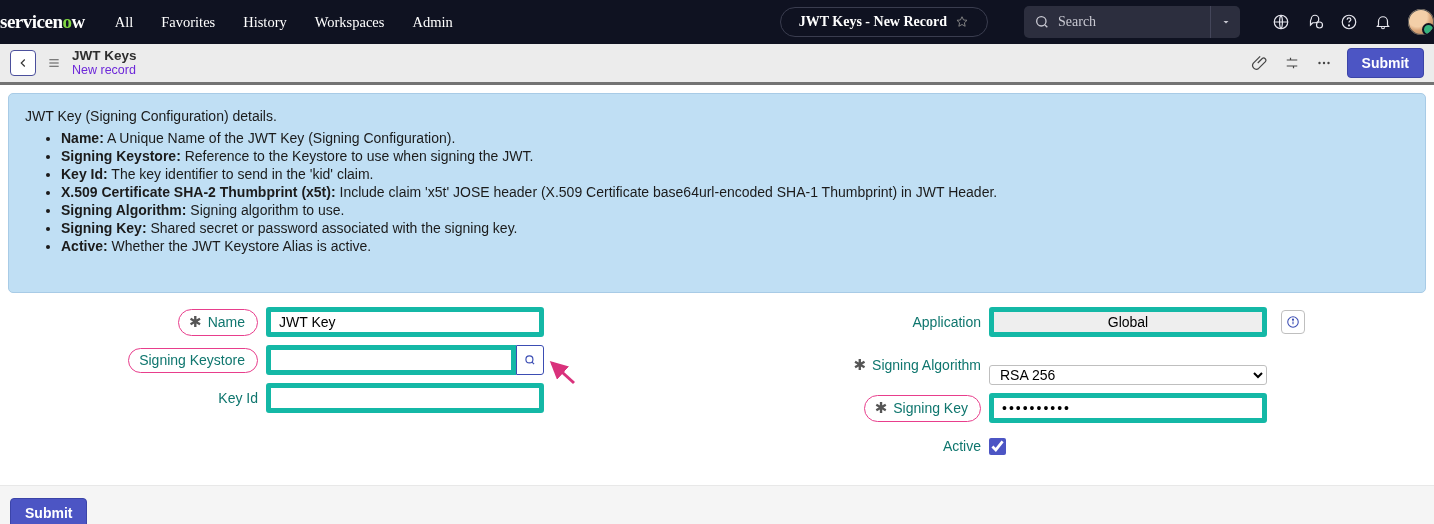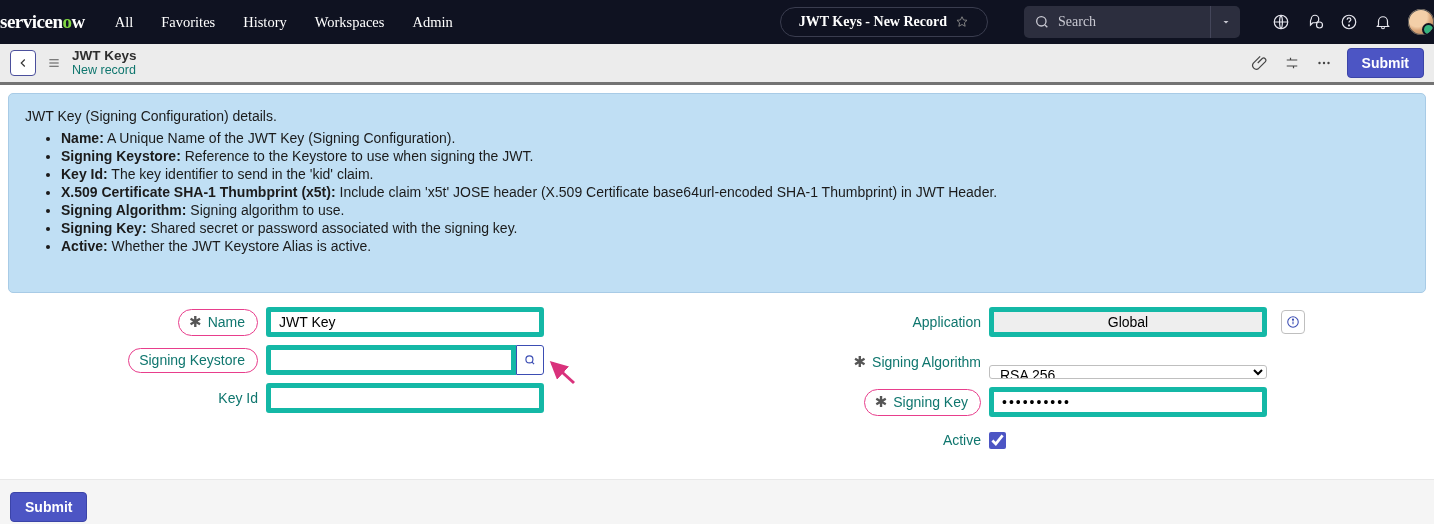--- a/index.html
+++ b/index.html
@@ -21,21 +21,21 @@
 .topicons svg, .topicons .ico { width: 18px; height: 18px; }
 .avatar { width: 26px; height: 26px; border-radius: 50%; background: radial-gradient(circle at 35% 30%, #f3cfa8 0 40%, #d9a67a 55%, #b07a4a 100%); position: relative; overflow: hidden; box-shadow: 0 0 0 1px #555 inset; }
 .avatar::after { content: ""; position: absolute; right: -1px; bottom: -1px; width: 9px; height: 9px; border-radius: 50%; background: #36b37e; border: 2px solid #0f1221; }
 
 
 .headerbar { background: #ececec; height: 41px; display: flex; align-items: center; padding: 0 10px; border-bottom: 3px solid #737373; }
 .backbtn { width: 26px; height: 26px; border: 1px solid #4b4f9c; border-radius: 4px; display: flex; align-items: center; justify-content: center; background: #fff; color: #333; }
 .hamb { margin: 0 10px; color: #555; }
 .titleblock { line-height: 1.1; }
 .titleblock .t1 { font-weight: 700; font-size: 13.5px; }
-.titleblock .t2 { font-size: 12.5px; color: #0f766e; }
+.titleblock .t2 { font-size: 12.5px; color: #6d28d9; }
 .headerbar .spacer { flex: 1; }
 .hdricons { display: flex; align-items: center; gap: 14px; color: #444; }
 .hdricons svg { width: 18px; height: 18px; }
 .btn-primary { background: #4c55c4; color: #fff; border: 1px solid #3b44a8; border-radius: 4px; padding: 6px 14px; font-size: 14px; font-weight: 600; cursor: pointer; }
 
 
 .infopanel { background: #c0dff4; border: 1px solid #a8cbe6; border-radius: 5px; margin: 8px 8px 10px; padding: 14px 16px 36px; font-size: 14px; color: #1b1b1b; }
 .infopanel .lead { margin-bottom: 6px; }
 .infopanel ul { list-style: disc; padding-left: 36px; }
 .infopanel li { margin-bottom: 2px; }
@@ -45,21 +45,21 @@
 .formwrap { display: flex; padding: 4px 14px 16px; gap: 40px; }
 .col { flex: 1; }
 .row { display: flex; align-items: center; margin-bottom: 8px; gap: 8px; min-height: 30px; }
 .lblcell { width: 244px; display: flex; justify-content: flex-end; align-items: center; position: relative; }
 .lbl { font-size: 14px; color: #0f766e; }
 .req { font-family: Arial; font-size: 15px; margin-right: 6px; color: #555; }
 .req::before { content: "\2731"; }
 .lblpill { border: 1.5px solid #e83e8c; border-radius: 16px; padding: 3px 12px 4px 10px; display: inline-flex; align-items: center; }
 .inp { height: 30px; border: 5px solid #14b8a6; border-radius: 3px; padding: 0 8px; font-size: 14px; width: 278px; background: #fff; }
 .inp.readonly { background: #eee; text-align: center; }
-.sel { height: 14px; border: 1px solid #bfbfbf; border-radius: 3px; padding: 0 6px; width: 278px; background: #fff; font-size: 14px; margin-top: 20px; }
+.sel { height: 20px; border: 1px solid #bfbfbf; border-radius: 3px; padding: 0 6px; width: 278px; background: #fff; font-size: 14px; margin-top: 20px; }
 .passdots { letter-spacing: 2px; font-family: Arial; }
 .lookupwrap { display: flex; width: 278px; }
 .lookupwrap .inp { flex: 1; width: auto; border-top-right-radius: 0; border-bottom-right-radius: 0; }
 .lookupbtn { width: 28px; height: 30px; border: 1.5px solid #3b4db3; border-left: 1.5px solid #3b4db3; border-radius: 0 3px 3px 0; display: flex; align-items: center; justify-content: center; background: #fff; color: #3b4db3; }
 .infobtn { width: 24px; height: 24px; border: 1px solid #bfbfbf; border-radius: 4px; display: flex; align-items: center; justify-content: center; color: #3b4db3; margin-left: 6px; background: #fff; }
 .chk { width: 17px; height: 17px; accent-color: #4c55c4; }
 .arrow { position: absolute; width: 32px; height: 32px; pointer-events: none; }
 .arrow svg { width: 32px; height: 32px; }
 
 
@@ -174,21 +174,21 @@
     <button class="btn-primary">Submit</button>
   </div>
 </div>
 
 <div class="infopanel">
   <div class="lead">JWT Key (Signing Configuration) details.</div>
   <ul>
     <li><b>Name:</b><span> A Unique Name of the JWT Key (Signing Configuration).</span></li>
     <li><b>Signing Keystore:</b><span> Reference to the Keystore to use when signing the JWT.</span></li>
     <li><b>Key Id:</b><span> The key identifier to send in the 'kid' claim.</span></li>
-    <li><b>X.509 Certificate SHA-1 Thumbprint (x5t):</b><span> Include claim 'x5t' JOSE header (X.509 Certificate base64url-encoded SHA-1 Thumbprint) in JWT Header.</span></li>
+    <li><b>X.509 Certificate SHA-2 Thumbprint (x5t):</b><span> Include claim 'x5t' JOSE header (X.509 Certificate base64url-encoded SHA-1 Thumbprint) in JWT Header.</span></li>
     <li><b>Signing Algorithm:</b><span> Signing algorithm to use.</span></li>
     <li><b>Signing Key:</b><span> Shared secret or password associated with the signing key.</span></li>
     <li><b>Active:</b><span> Whether the JWT Keystore Alias is active.</span></li>
   </ul>
 </div>
 
 <div class="formwrap">
 
   <div class="col">
     <div class="row">

